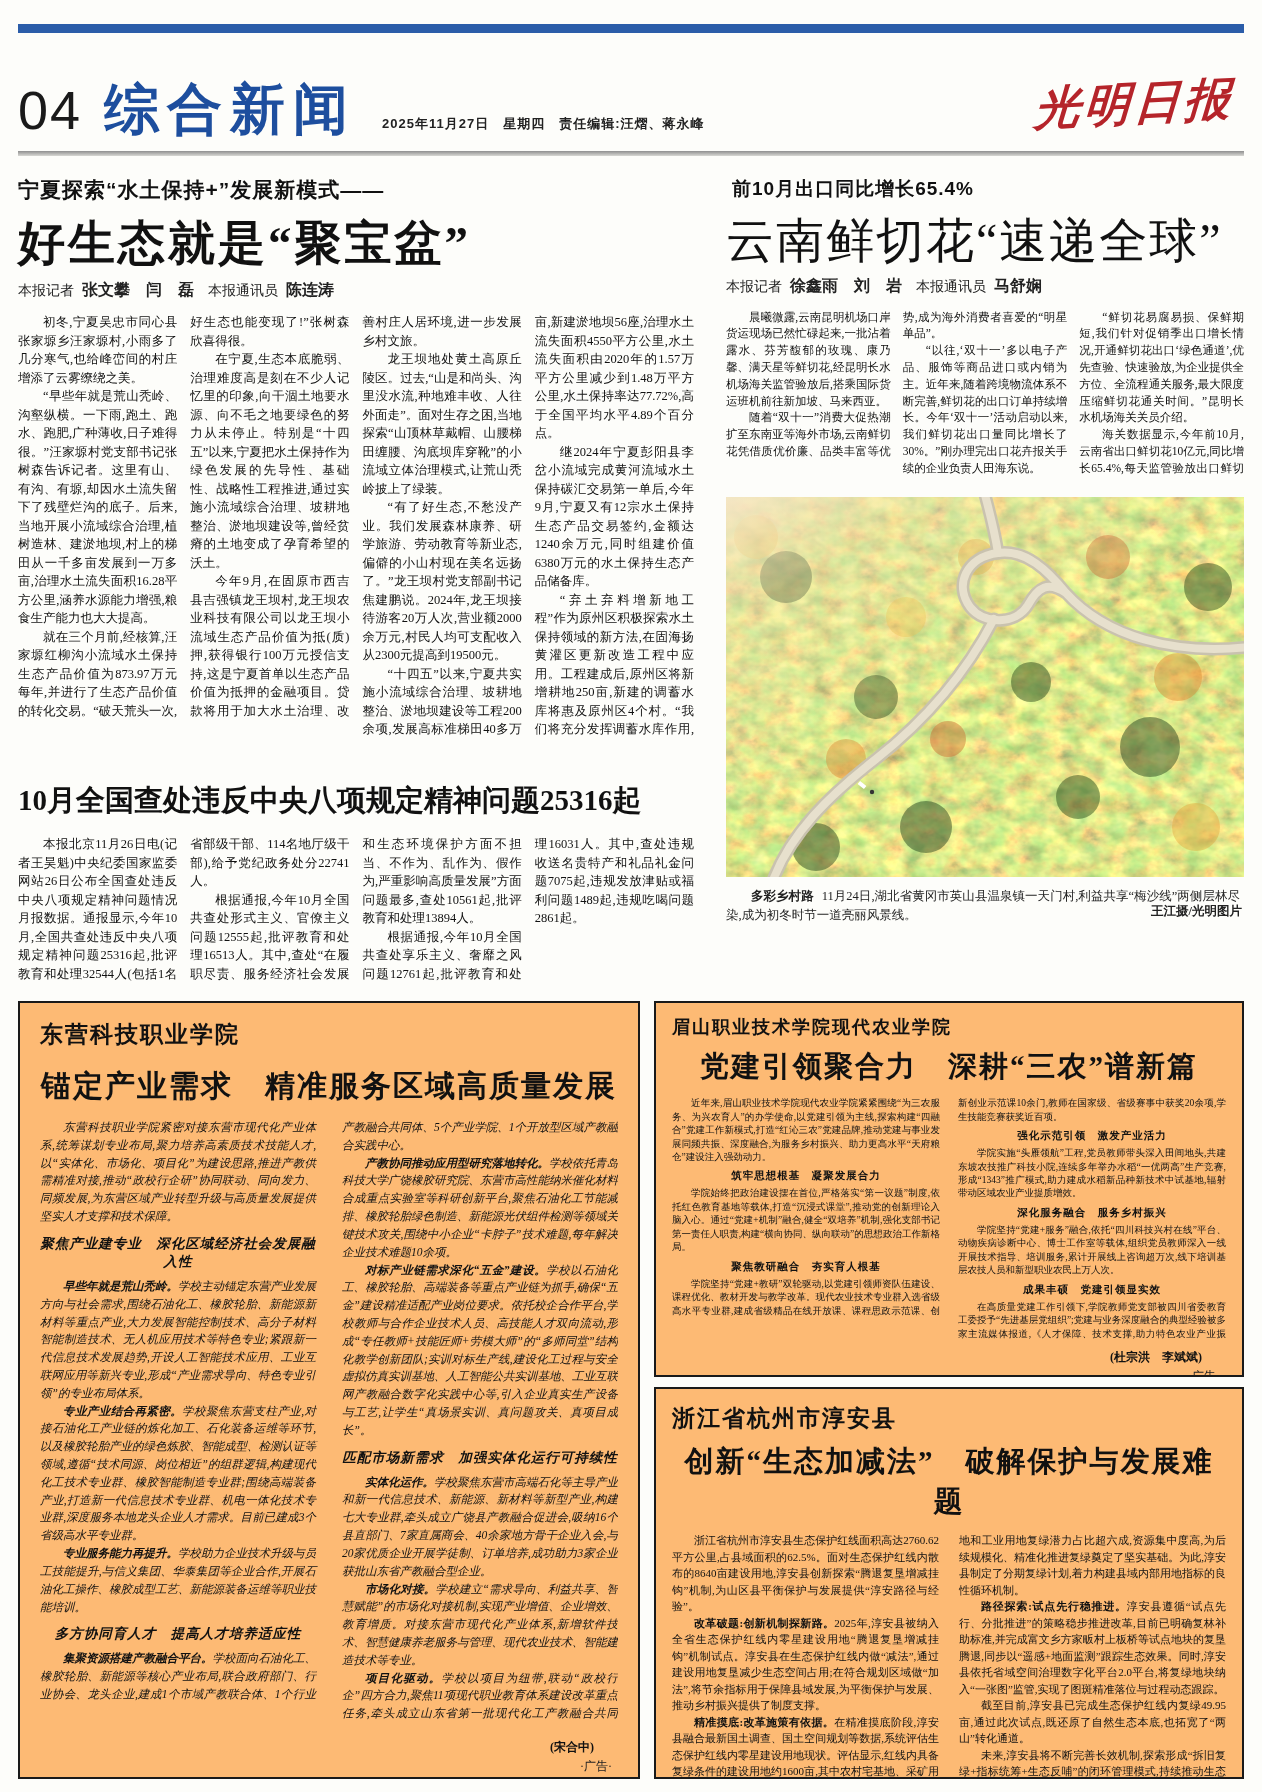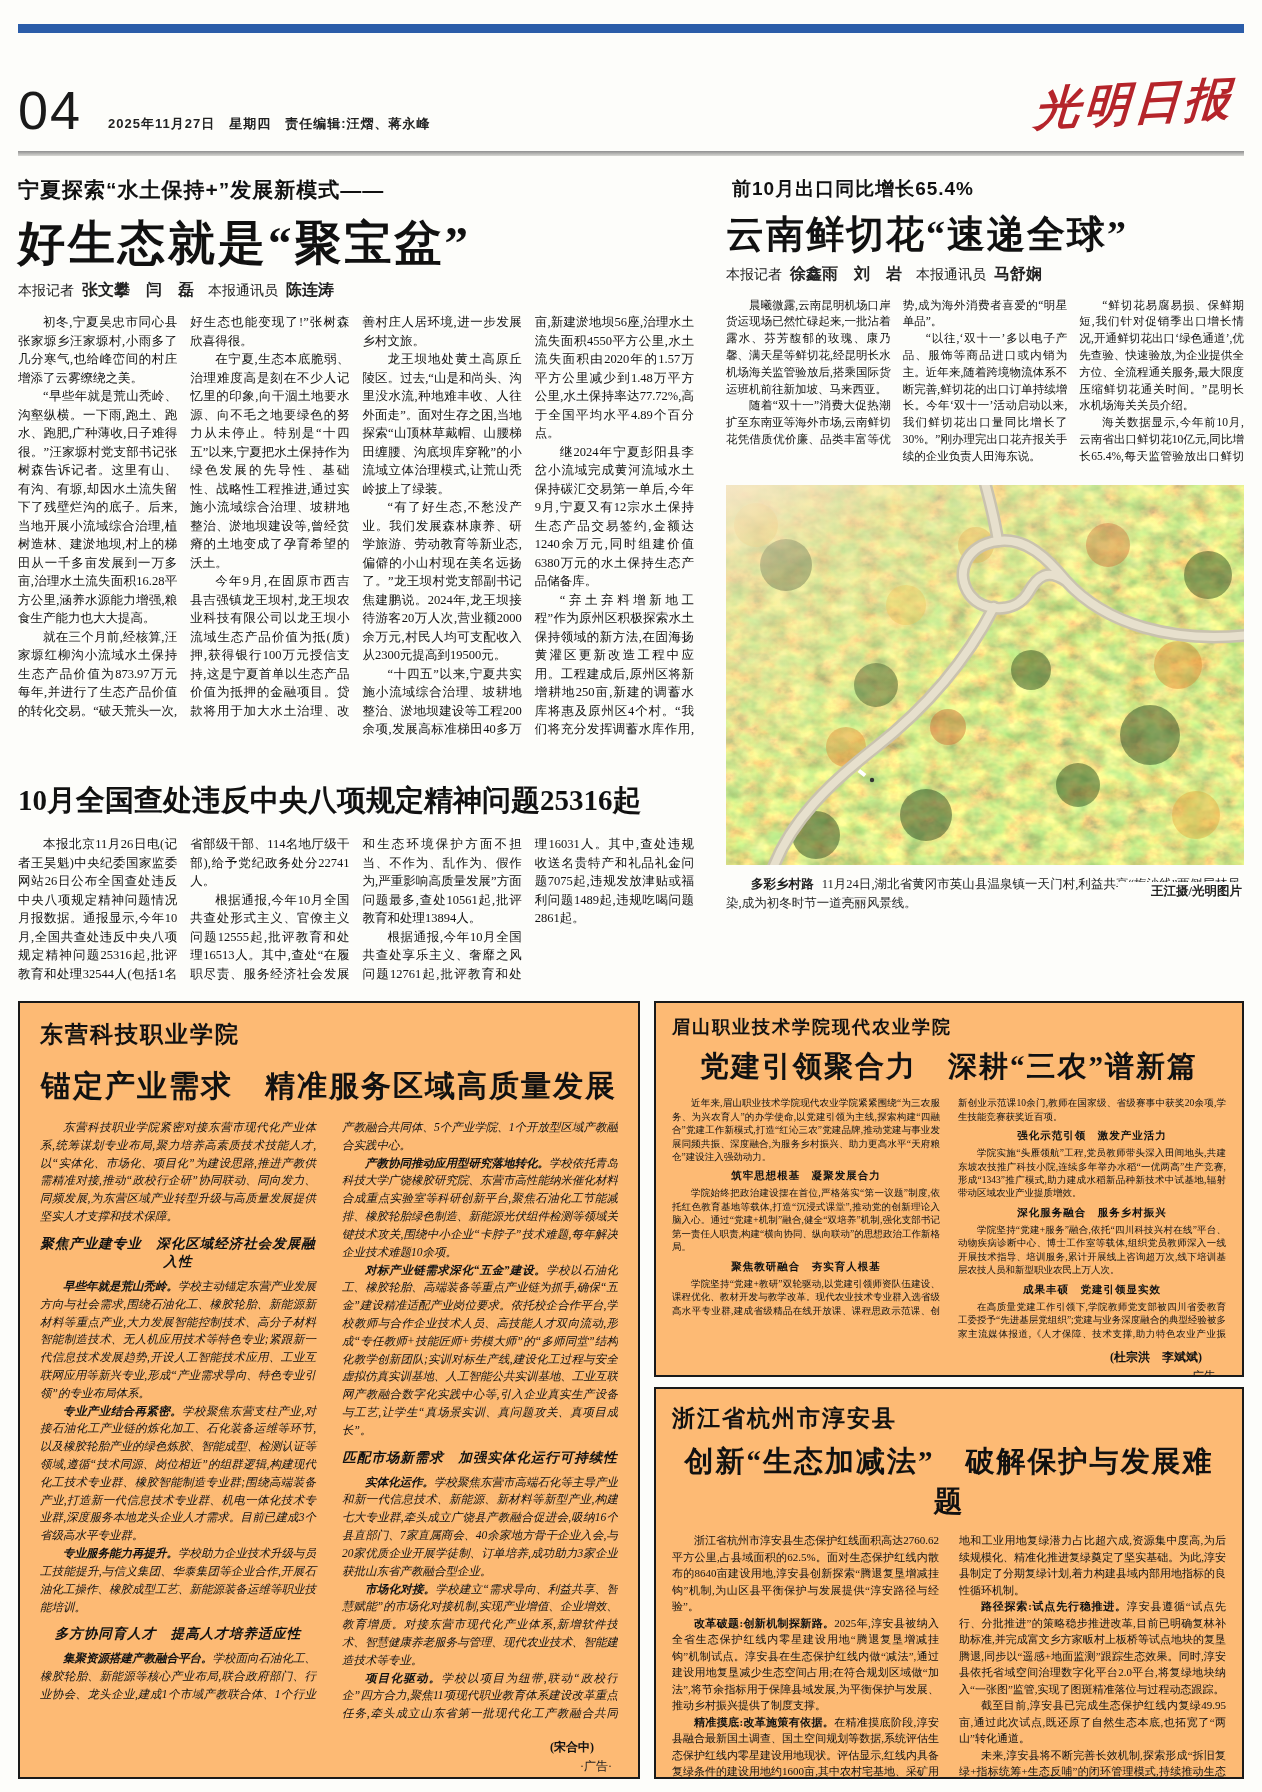--- a/index.html
+++ b/index.html
@@ -16,39 +16,39 @@
   .paper-logo { margin-left:auto; font-size:46px; font-weight:900; font-style:italic; color:#b5242a; letter-spacing:4px; transform:rotate(-3deg) skewX(-6deg); padding-right:10px; padding-bottom:2px; }
   .rule { height:5px; background:linear-gradient(#8f8f8f,#d8d8d4); margin-top:14px; }
 
   
   .main-row { display:flex; gap:32px; margin-top:20px; }
   .col-left { width:676px; flex:none; }
   .col-right { width:518px; flex:none; }
 
   .kicker { font-family:"Liberation Sans","DejaVu Sans",sans-serif; font-weight:600; font-size:21px; color:#111; letter-spacing:1px; }
   .headline-xl { font-size:47px; font-weight:900; letter-spacing:3px; margin:12px 0 10px 0; line-height:1.15; }
-  .headline-lg { font-size:38px; font-weight:700; letter-spacing:2px; margin:10px 0 4px 0; line-height:1.2; }
+  .headline-lg { font-size:48px; font-weight:400; letter-spacing:2px; margin:10px 0 4px 0; line-height:1.2; }
   .headline-md { font-size:29px; font-weight:900; letter-spacing:0px; margin-top:26px; white-space:nowrap; }
   .byline { font-size:14px; color:#222; margin-top:6px; }
   .byline b { font-size:16px; margin:0 14px 0 8px; font-weight:700; }
 
   .body-cols { margin-top:12px; column-fill:auto; overflow:hidden; }
   .body-cols p { font-size:12.5px; line-height:1.48; text-align:justify; text-indent:2em; }
   .h-nx { height:442px; column-count:4; column-gap:13px; }
   .h-disc { height:148px; column-count:4; column-gap:13px; margin-top:14px; }
   .h-yn { height:176px; column-count:3; column-gap:12px; }
   .h-yn p { font-size:11.5px; line-height:1.46; }
 
   .kicker-sm { font-family:"Liberation Sans","DejaVu Sans",sans-serif; font-weight:600; font-size:19px; margin-left:6px; }
 
   figure { margin-top:12px; }
   .photo-wrap { width:518px; height:380px; overflow:hidden; background:#6b5a2e; }
   figcaption { position:relative; margin-top:10px; font-size:12.5px; line-height:1.55; text-align:justify; text-indent:2em; color:#222; padding-right:4px; }
   figcaption .cap-title { font-weight:700; margin-right:8px; }
-  figcaption .credit { position:absolute; right:2px; bottom:12px; font-weight:700; background:#fdfdfa; padding-left:8px; }
+  figcaption .credit { position:absolute; right:2px; bottom:4px; font-weight:700; background:#fdfdfa; padding-left:8px; }
 
   
   .ads-row { display:flex; gap:14px; margin-top:18px; }
   .ad-box { border:2px solid #1a1a1a; background:#fdba74; overflow:hidden; position:relative; }
   .ad-left { width:622px; height:778px; padding:16px 20px 10px 20px; }
   .ads-col-right { width:590px; display:flex; flex-direction:column; gap:10px; }
   .ad-ms { height:376px; padding:12px 16px 8px 16px; }
   .ad-ca { height:392px; padding:14px 16px 8px 16px; }
 
   .ad-org { font-family:"Liberation Sans","DejaVu Sans",sans-serif; font-weight:900; font-size:23px; letter-spacing:2px; }
@@ -73,20 +73,21 @@
 </style>
 </head>
 <body>
 
 <div class="page">
 
   <div class="topbar"></div>
 
   <header class="masthead-row">
     <div class="pagenum">04</div>
+    <div class="section-title">综合新闻</div>
     <div class="dateline">2025年11月27日　星期四　责任编辑:汪熠、蒋永峰</div>
     <div class="paper-logo">光明日报</div>
   </header>
   <div class="rule"></div>
 
   <div class="main-row">
 
     <div class="col-left">
       <article>
         <div class="kicker">宁夏探索“水土保持+”发展新模式——</div>

